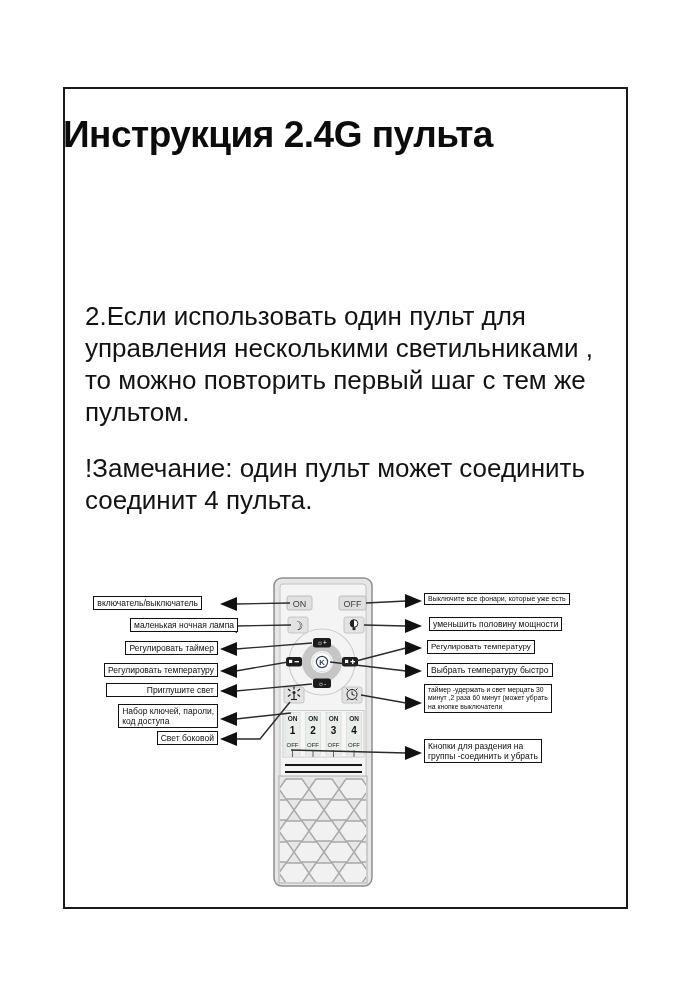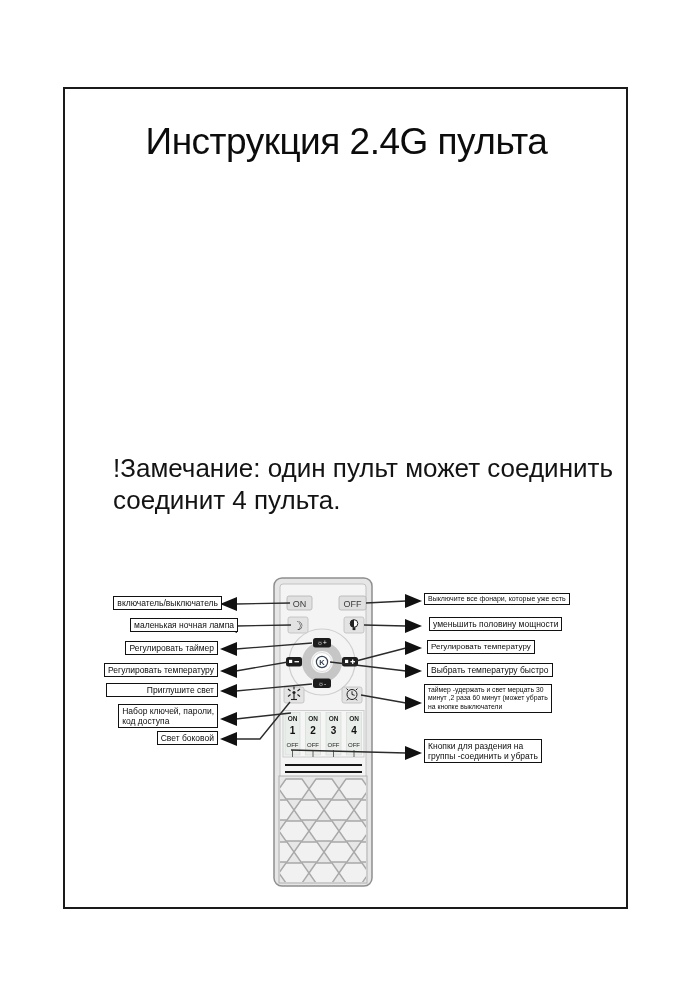--- a/index.html
+++ b/index.html
@@ -1,44 +1,50 @@
 <!DOCTYPE html>
 <html><head>
 <meta charset="utf-8">
 <style>
   html,body{margin:0;padding:0;background:#fff;}
   .canvas{position:relative;width:690px;height:1000px;background:#ffffff;overflow:hidden;
           font-family:"Liberation Sans", sans-serif;color:#111;}
   .border-frame{position:absolute;left:63px;top:87px;width:565px;height:822px;
           border:2.5px solid #1a1a1a;box-sizing:border-box;}
-  .title{position:absolute;left:63px;top:121px;width:567px;text-align:center;
-          font-size:37px;font-weight:normal;letter-spacing:-0.5px;color:#0c0c0c;}
+  .title{position:absolute;left:63px;top:114px;width:567px;text-align:left;
+          font-size:37px;font-weight:bold;letter-spacing:-0.5px;color:#0c0c0c;}
   .para{position:absolute;left:85px;width:530px;font-size:26px;line-height:32px;color:#131313;}
   .p1{top:172px;}
   .p2{top:300px;}
-  .note{top:452px;margin-left:28px;}
+  .note{top:452px;}
   .lblbox{position:absolute;box-sizing:border-box;background:#fff;border:1.3px solid #111;
           padding:1px 3px;font-size:8.5px;line-height:1.2;color:#0d0d0d;white-space:nowrap;
           z-index:3;display:flex;flex-direction:column;justify-content:center;}
   .lblbox.f7{font-size:7px;}
   .lblbox.f68{font-size:6.8px;line-height:1.25;}
   .lblbox.f8{font-size:8px;}
   .diagram{position:absolute;left:0;top:0;z-index:1;}
   .hex{fill:#f1f1f1;stroke:#a8a8a8;stroke-width:1.4;}
   svg text{font-family:"Liberation Sans", sans-serif;}
 </style>
 </head>
 <body>
 
 <div class="canvas">
 
   <div class="border-frame"></div>
 
   <div class="title">Инструкция 2.4G пульта</div>
 
+  <div class="para p2">
+    <div>2.Если использовать один пульт для</div>
+    <div>управления несколькими светильниками ,</div>
+    <div>то можно повторить первый шаг с тем же</div>
+    <div>пультом.</div>
+  </div>
   <div class="para note">
     <div>!Замечание: один пульт может соединить</div>
     <div>соединит 4 пульта.</div>
   </div>
 
   <svg class="diagram" width="690" height="1000" viewBox="0 0 690 1000">
     <defs>
       <clipPath id="hexclip">
           <rect x="280" y="777" width="86" height="105"></rect>
         </clipPath>
@@ -212,21 +218,21 @@
       <polygon points="220,739 237,732 237,746"></polygon>
       <polygon points="422,601 405,594 405,608"></polygon>
       <polygon points="422,626 405,619 405,633"></polygon>
       <polygon points="422,648 405,641 405,655"></polygon>
       <polygon points="422,671 405,664 405,678"></polygon>
       <polygon points="422,703 405,696 405,710"></polygon>
       <polygon points="422,753 405,746 405,760"></polygon>
     </g>
   </svg>
 
-  <div class="lblbox" style="right:468px;top:595.5px;">
+  <div class="lblbox" style="right:488px;top:595.5px;">
     <div>включатель/выключатель</div>
   </div>
   <div class="lblbox" style="right:452px;top:618px;">
     <div>маленькая ночная лампа</div>
   </div>
   <div class="lblbox" style="right:472px;top:640.5px;">
     <div>Регулировать таймер</div>
   </div>
   <div class="lblbox" style="right:472px;top:662.5px;">
     <div>Регулировать температуру</div>

